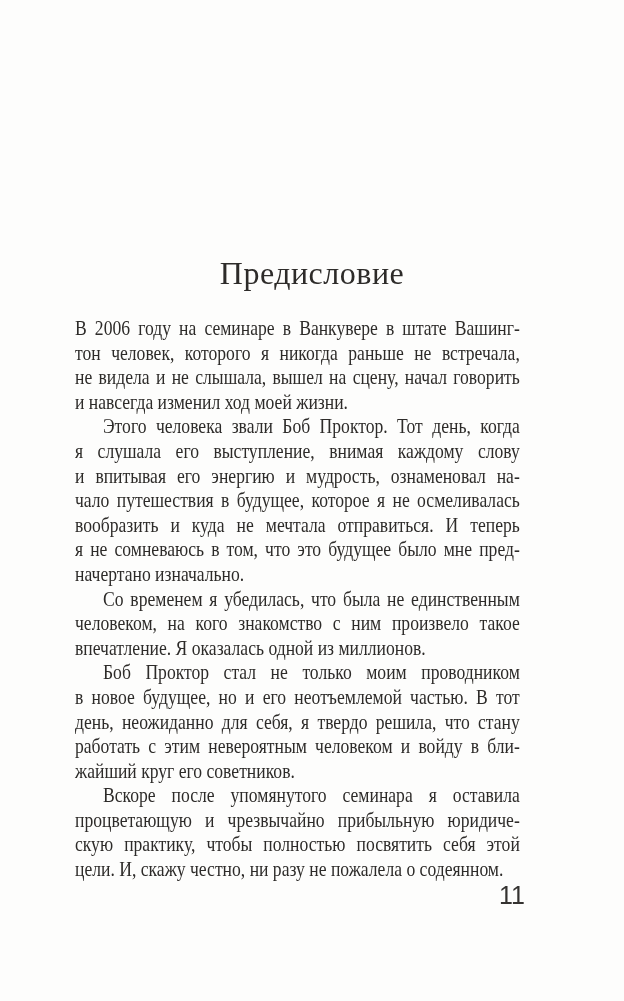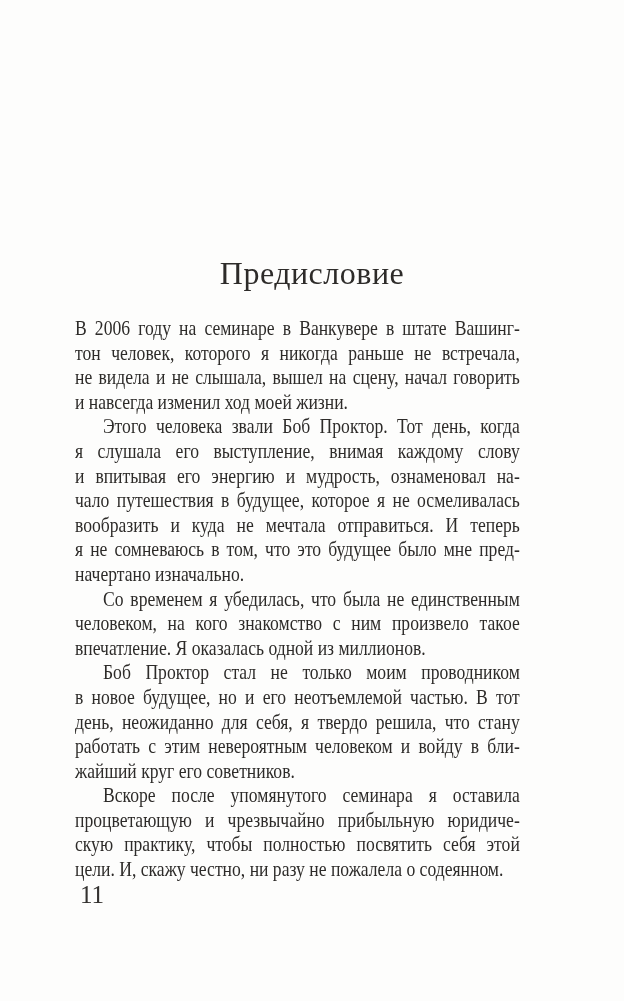--- a/index.html
+++ b/index.html
@@ -52,22 +52,22 @@
     text-align-last: left;
   }
   .para.indented .line.first {
     text-indent: 35px; 
   }
   .folio {
     position: absolute;
     top: 880px;
     left: 80px;
     width: 445px;
-    text-align: left;
-    font-family: Liberation Serif, serif;
+    text-align: right;
+    font-family: Liberation Sans, sans-serif;
     font-size: 25px;
     line-height: 30px;
     color: #343230;
   }
 </style>
 </head>
 <body>
 
 <div class="page">
   <h1 class="title">Предисловие</h1>

